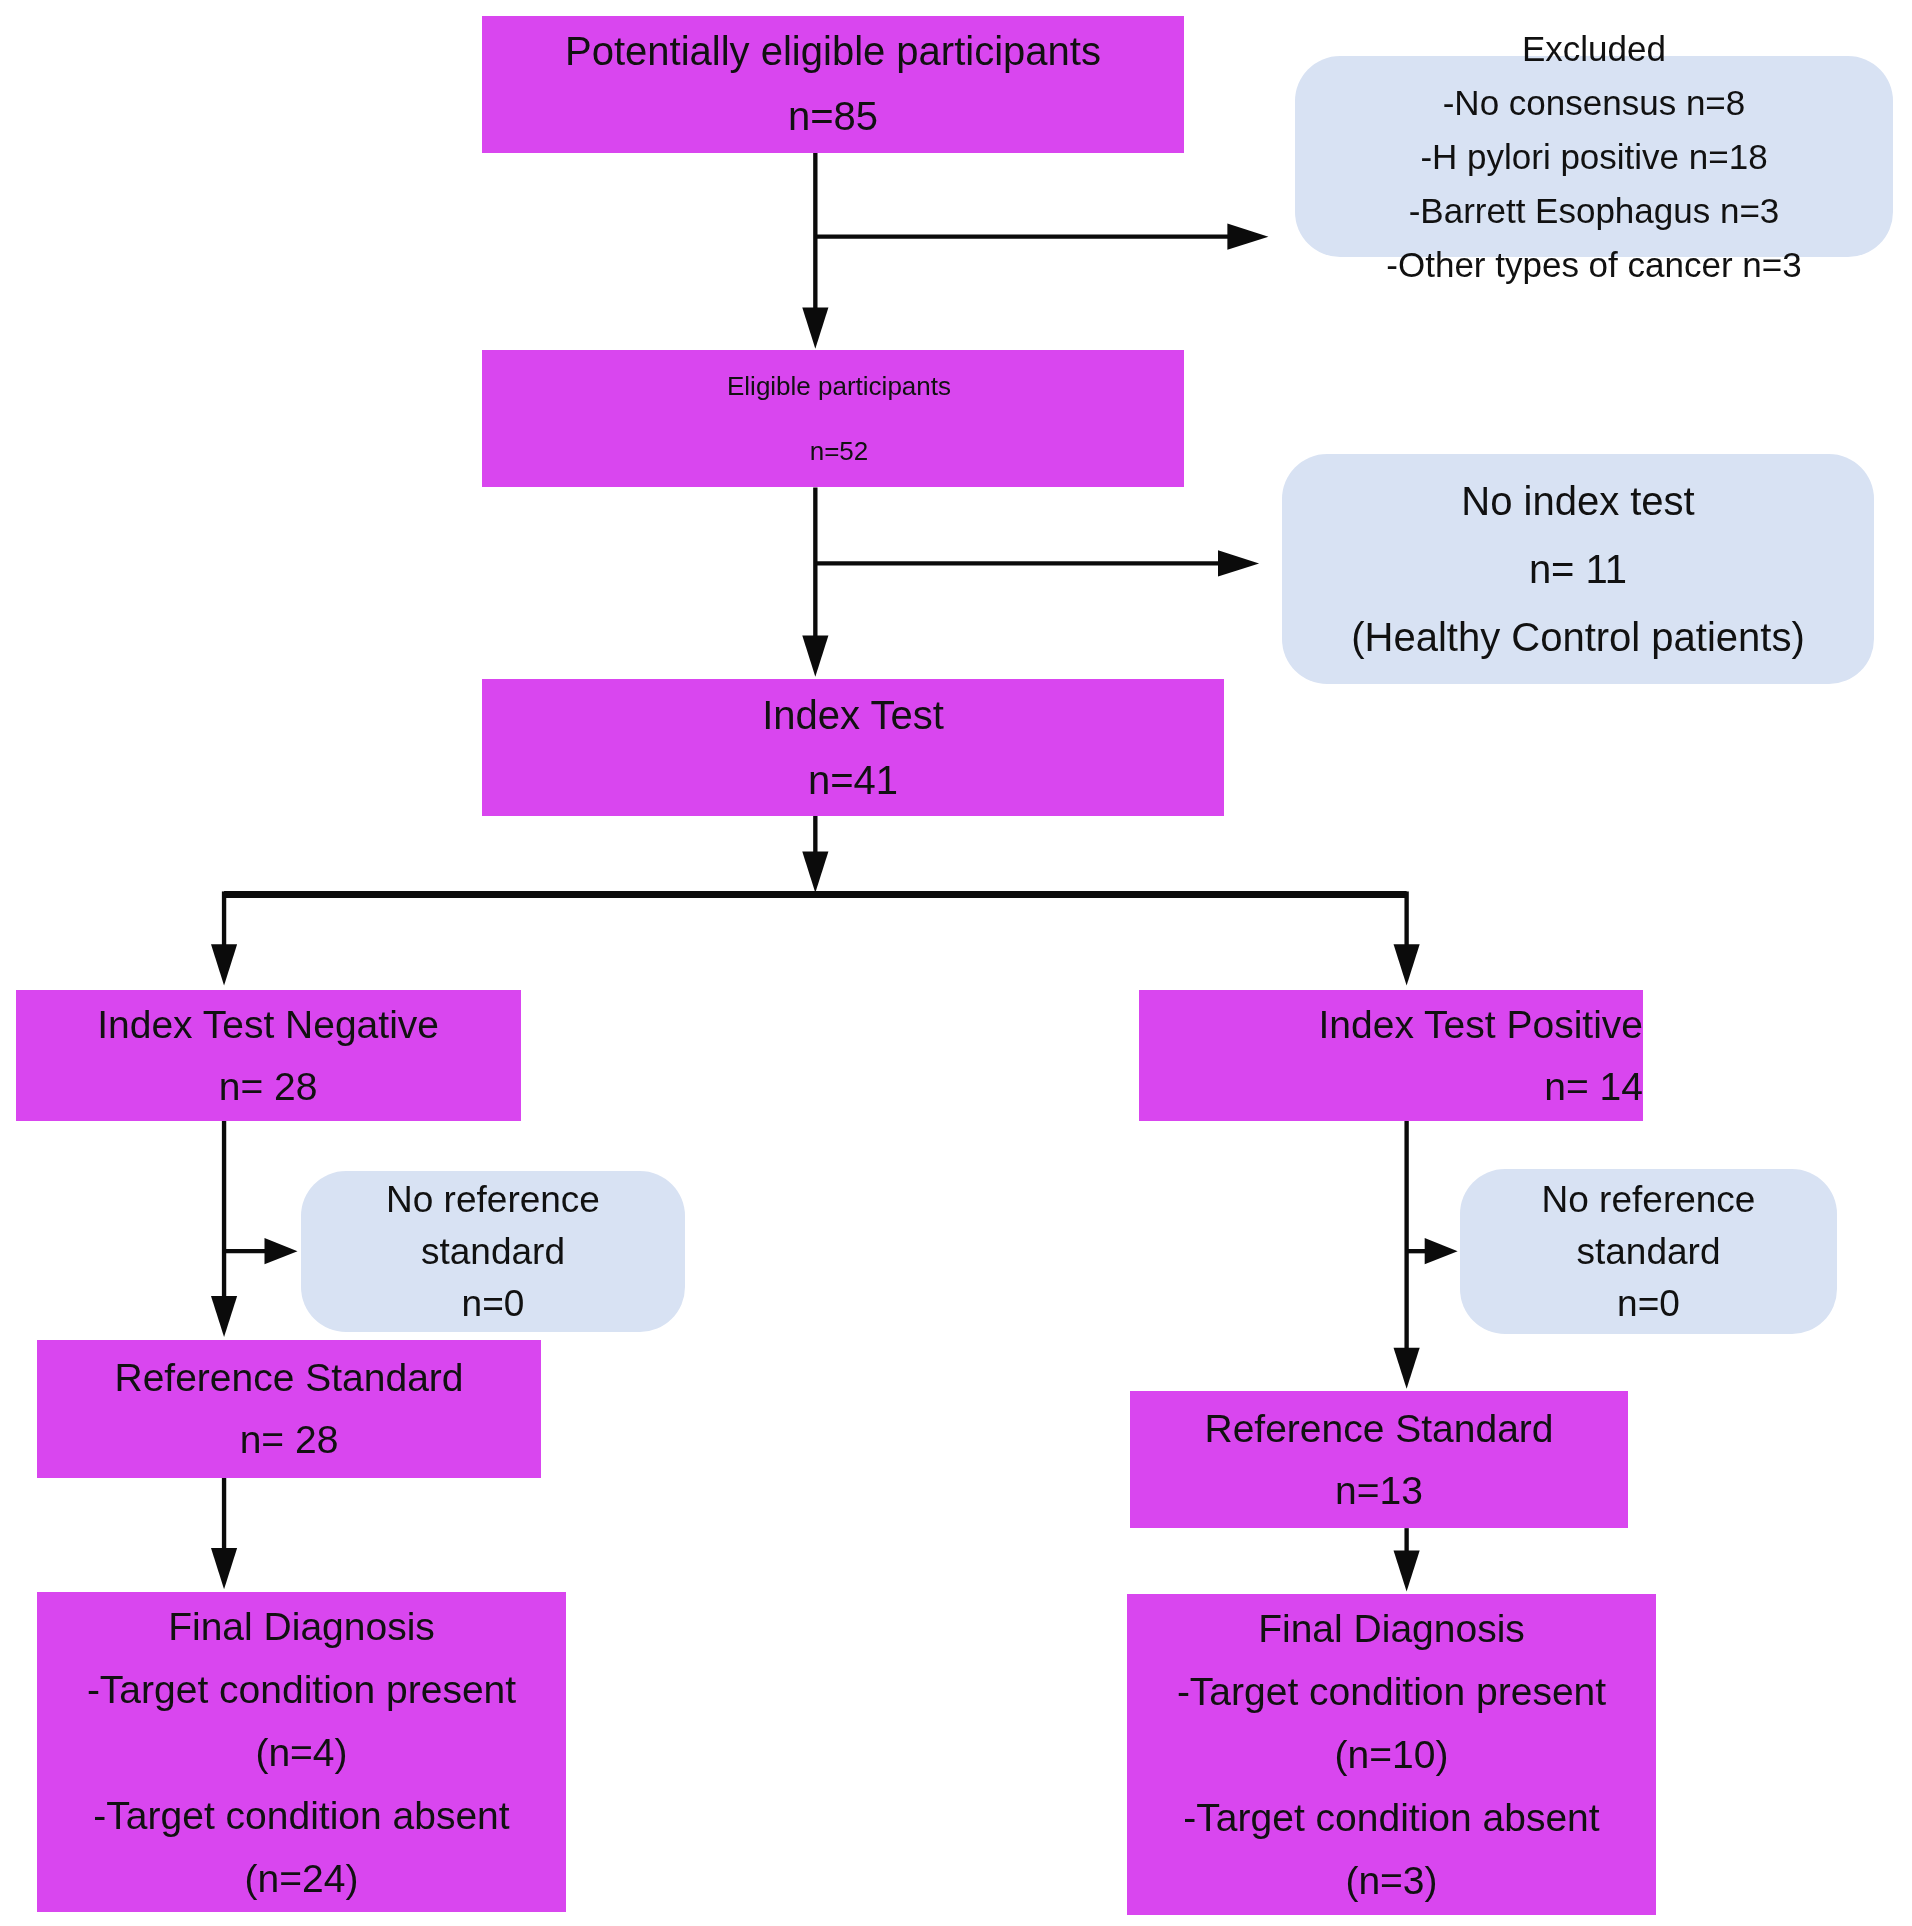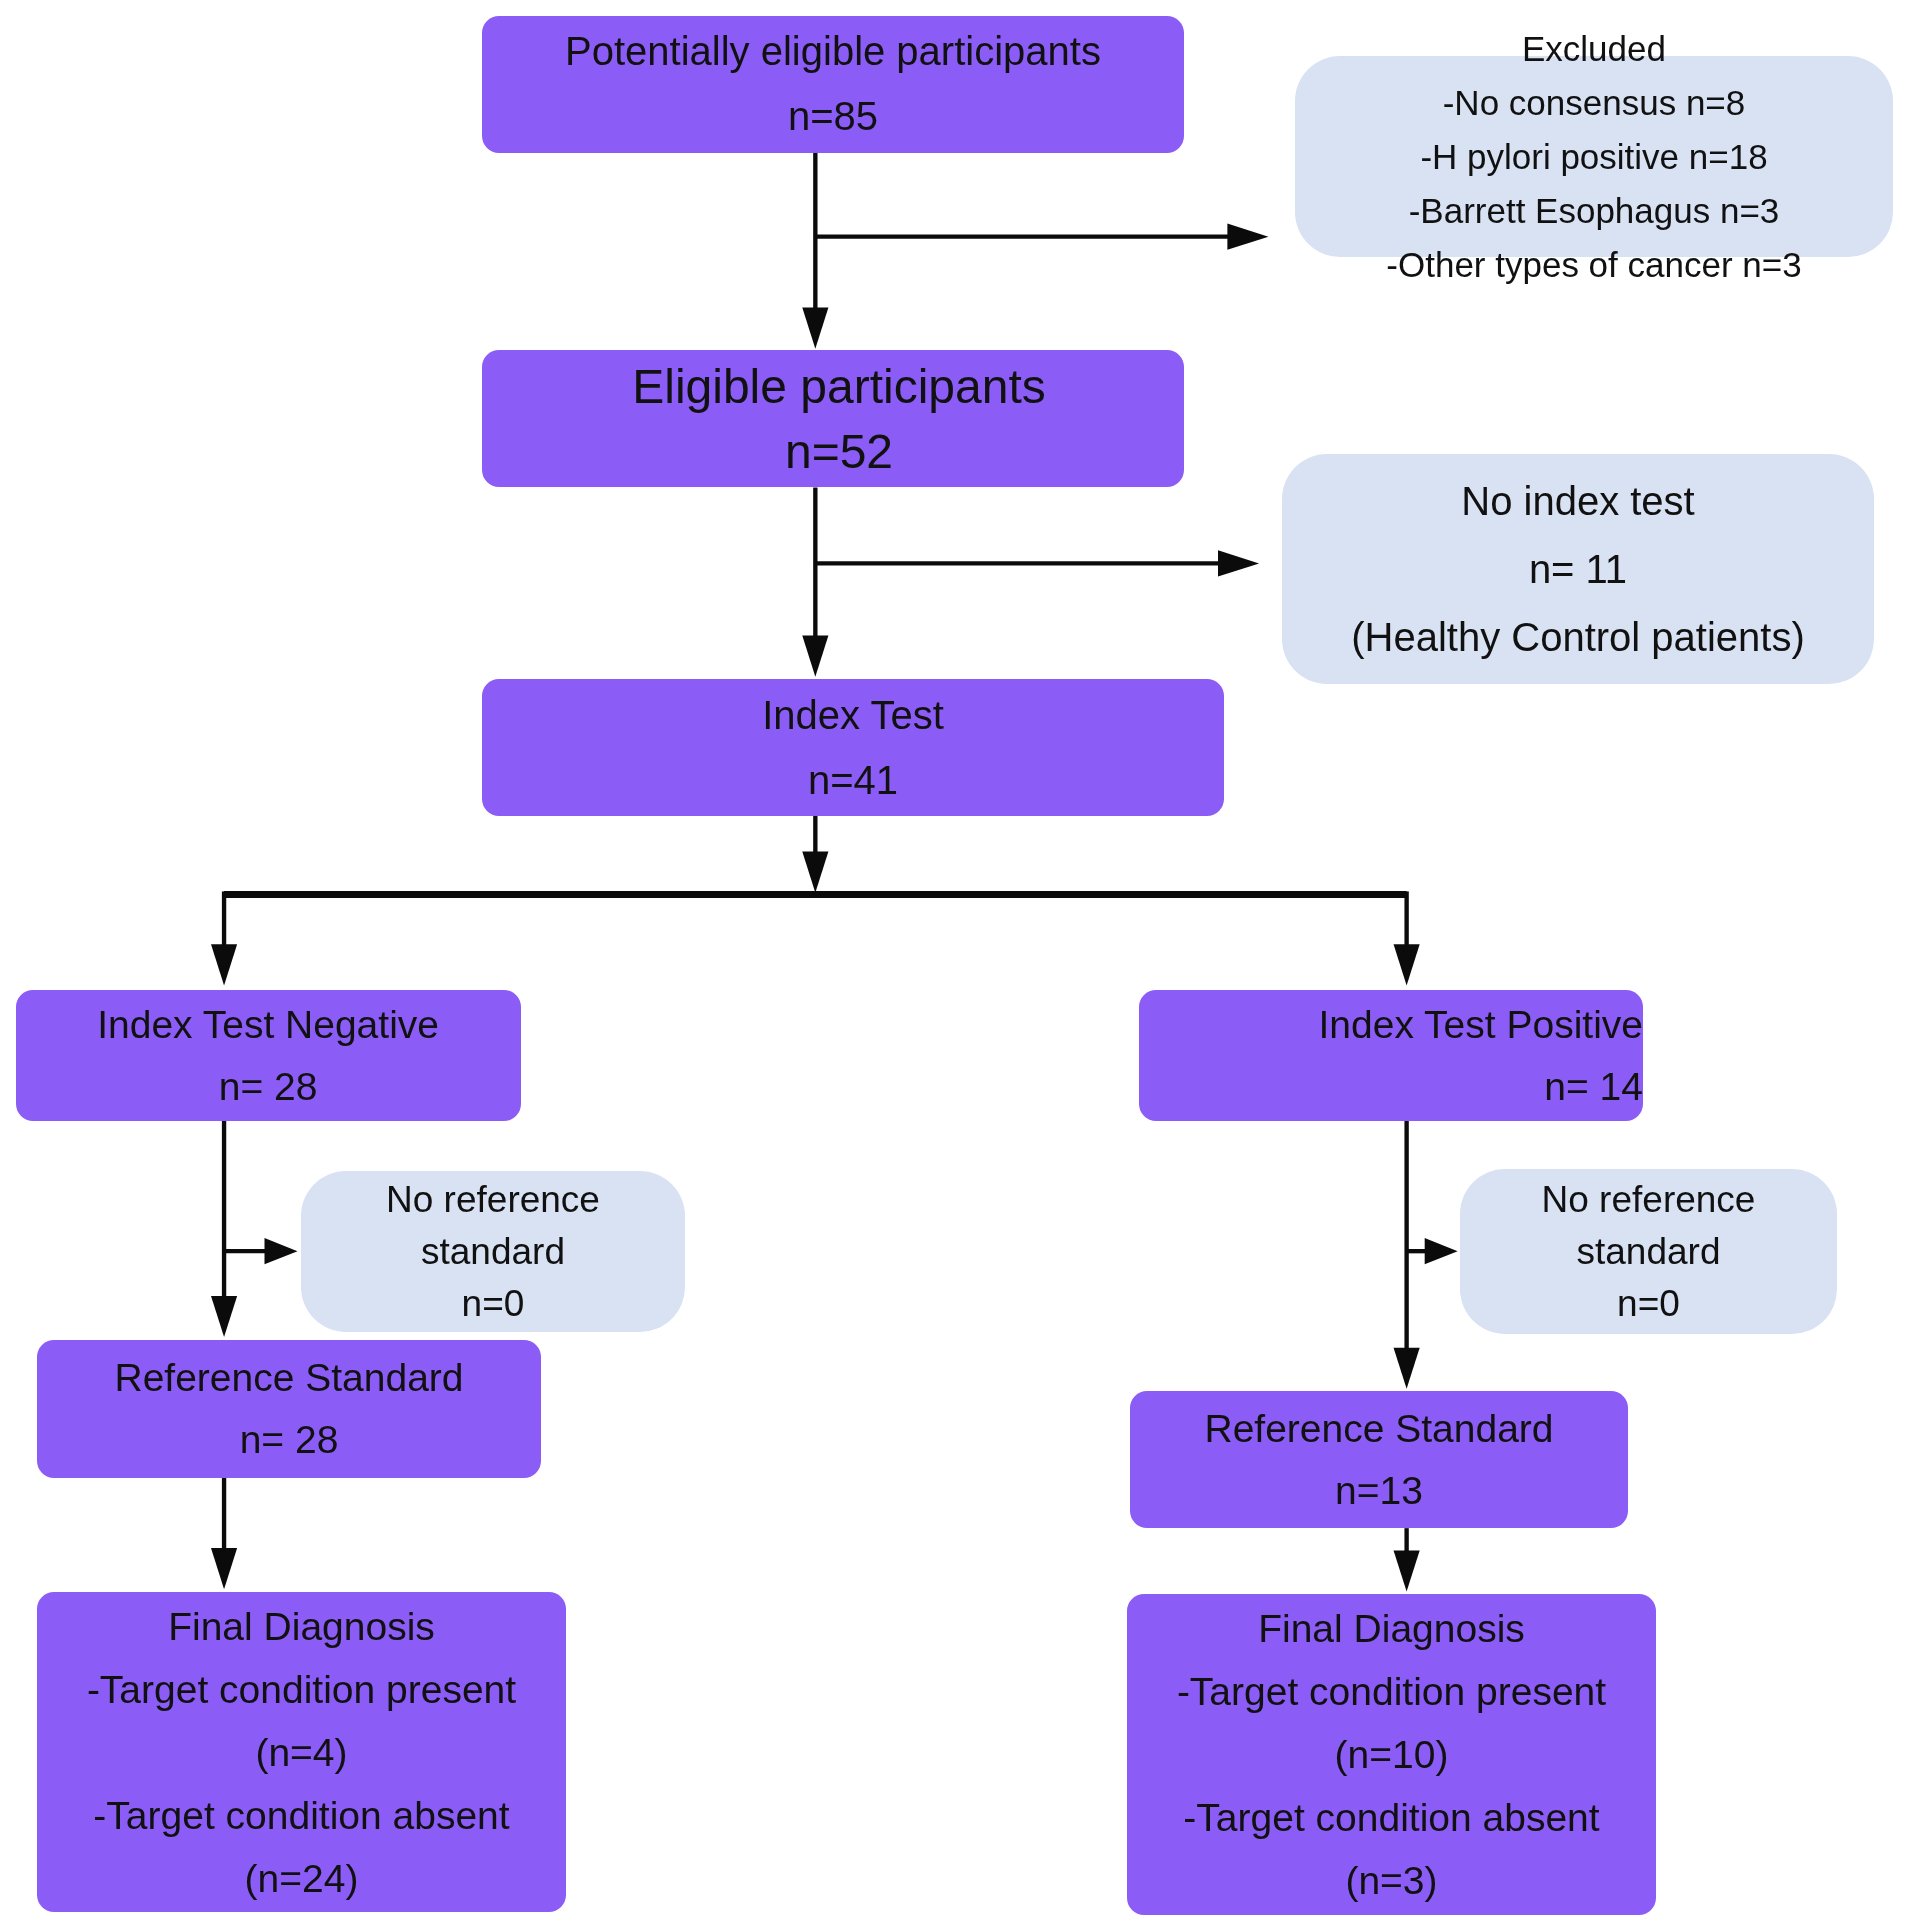--- a/index.html
+++ b/index.html
@@ -11,32 +11,32 @@
     color:#111111;
     overflow:hidden;
   }
   .node{
     position:absolute;
     display:flex;flex-direction:column;
     align-items:center;justify-content:center;
     text-align:center;
     box-sizing:border-box;
   }
-  .solid{background:#8b5cf6;border-radius:17px;}
+  .solid{background:#d946ef;}
   .callout{background:#d8e2f3;border-radius:45px;}
   .line{white-space:nowrap;}
   #arrows{position:absolute;left:0;top:0;}
   #arrows line{stroke:#0b0b0b;stroke-width:7;}
   #arrows line.tbar{stroke-width:11;}
   #arrows polygon{fill:#0b0b0b;}
 
   
   #node-potential {left:482px;  top:15.6px;   width:702px; height:137px; font-size:40px; line-height:65px;}
   #node-excluded  {left:1295px; top:56px;   width:598px;  height:201px; font-size:35px; line-height:54px;}
-  #node-eligible  {left:482px;  top:350px;  width:702px; height:137px; font-size:48px; line-height:65px;padding-left:12px;}
+  #node-eligible  {left:482px;  top:350px;  width:702px; height:137px; font-size:26px; line-height:65px;padding-left:12px;}
   #node-noindex   {left:1282px; top:454px;  width:592px;  height:230px; font-size:40px; line-height:68px;}
   #node-index     {left:482px;  top:679px; width:742px; height:137px; font-size:40px; line-height:65px;}
   #node-itn       {left:15.6px;   top:990px; width:505px;  height:131px; font-size:39px; line-height:62px;}
   #node-itp       {left:1139px; top:990px; width:504px;  height:131px; font-size:39px; line-height:62px;align-items:flex-end;}
   #node-norefL    {left:301px;  top:1171px; width:384px;  height:161px; font-size:37px; line-height:52px;}
   #node-norefR    {left:1460px; top:1169px; width:377px;  height:165px; font-size:37px; line-height:52px;}
   #node-refL      {left:37px;   top:1340px; width:504px;  height:138px; font-size:39px; line-height:62px;}
   #node-refR      {left:1130px; top:1391px; width:498px;  height:137px; font-size:39px; line-height:62px;}
   #node-finalL    {left:37px;   top:1592px; width:529px;  height:320px; font-size:39px; line-height:63px;}
   #node-finalR    {left:1127px; top:1594px; width:529px;  height:321px; font-size:39px; line-height:63px;}

